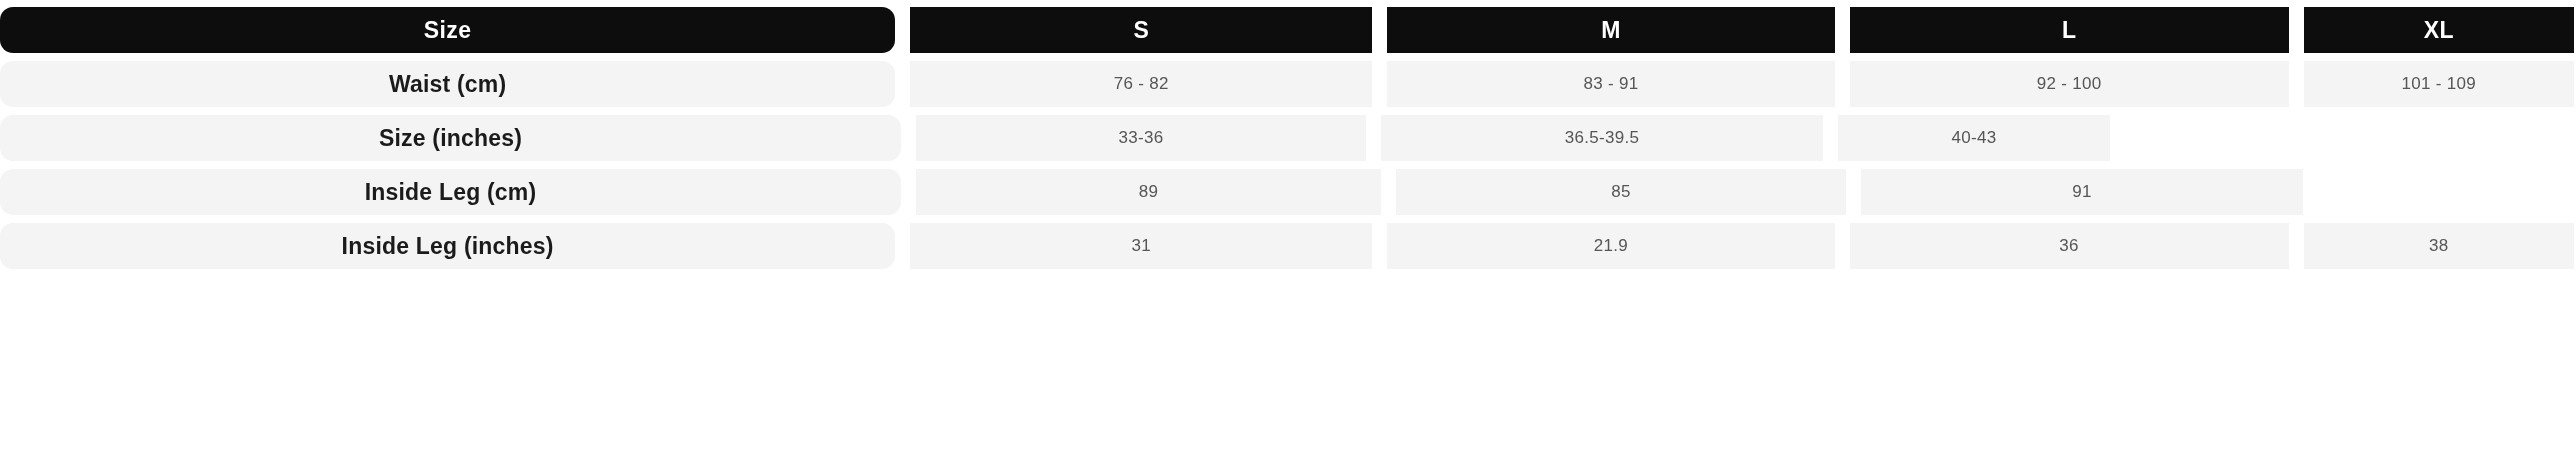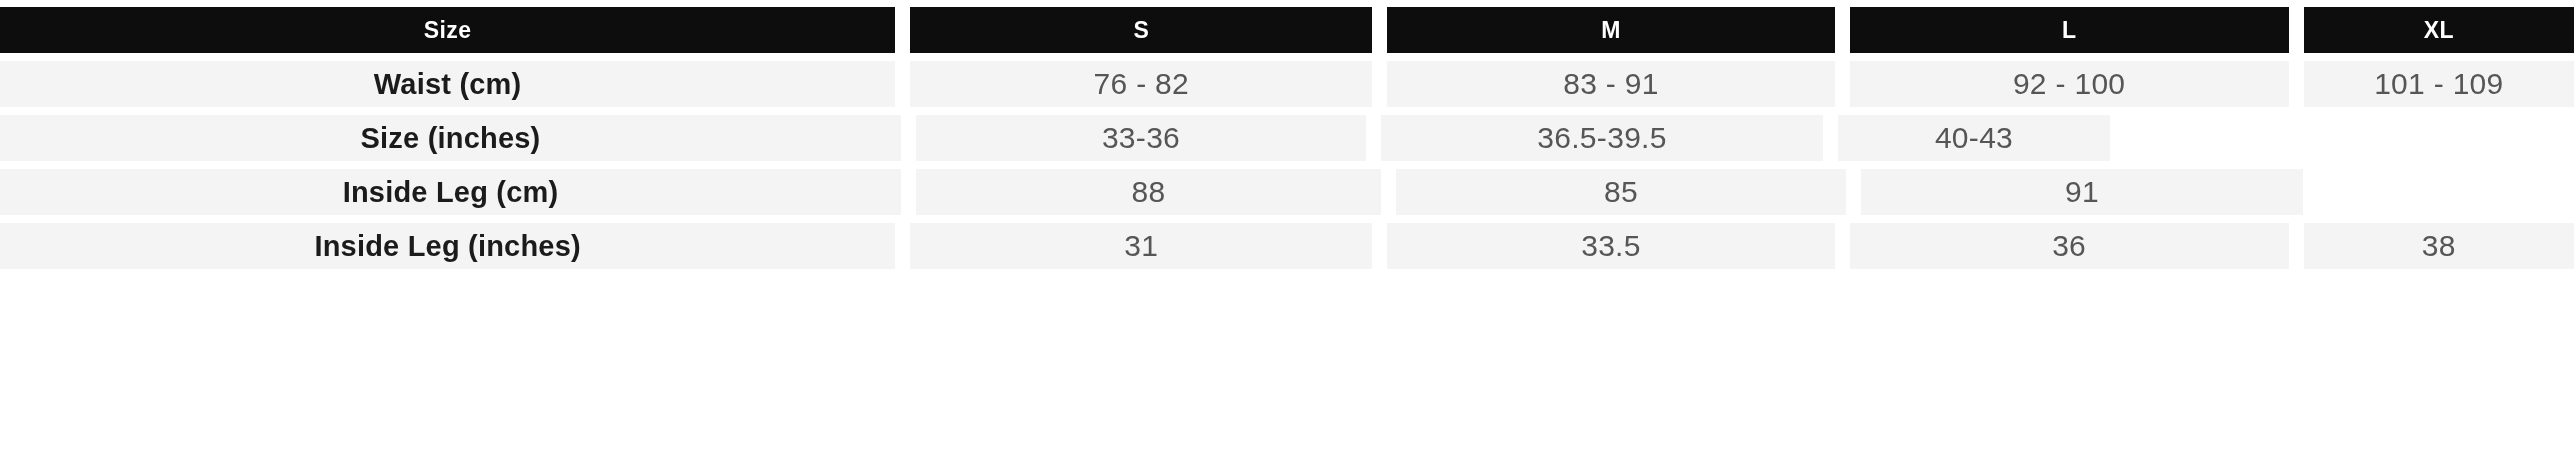--- a/index.html
+++ b/index.html
@@ -39,20 +39,21 @@
     align-items: center;
     justify-content: center;
     height: 100%;
     overflow: hidden;
     white-space: nowrap;
   }
   
   .col-label {
     width: 901px;
     margin-right: 15px;
+    border-radius: 13px;
   }
   .col-s {
     width: 465px;
     margin-right: 15px;
   }
   .col-m {
     width: 450px;
     margin-right: 15px;
   }
   .col-l {
@@ -71,27 +72,27 @@
     font-size: 23px;
     letter-spacing: 0.4px;
   }
   
   .data-row .cell {
     background: #f4f4f4;
   }
   .data-row .col-label {
     color: #1b1b1b;
     font-weight: bold;
-    font-size: 29px;
+    font-size: 23px;
     letter-spacing: 0.2px;
   }
   .data-row .value-cell {
     color: #565656;
     font-weight: normal;
-    font-size: 30px;
+    font-size: 17px;
     letter-spacing: 0.3px;
   }
 </style>
 </head>
 <body>
 
 <div class="size-chart">
 
   <div class="chart-row header-row">
     <div class="cell col-label">Size</div>
@@ -111,27 +112,27 @@
 
   <div class="chart-row data-row">
     <div class="cell col-label">Size (inches)</div>
     <div class="cell col-m value-cell">33-36</div>
     <div class="cell col-l value-cell">36.5-39.5</div>
     <div class="cell col-xl value-cell">40-43</div>
   </div>
 
   <div class="chart-row data-row">
     <div class="cell col-label">Inside Leg (cm)</div>
-    <div class="cell col-s value-cell">88</div>
+    <div class="cell col-s value-cell">89</div>
     <div class="cell col-m value-cell">85</div>
     <div class="cell col-l value-cell">91</div>
   </div>
 
   <div class="chart-row data-row last-row">
     <div class="cell col-label">Inside Leg (inches)</div>
     <div class="cell col-s value-cell">31</div>
-    <div class="cell col-m value-cell">33.5</div>
+    <div class="cell col-m value-cell">21.9</div>
     <div class="cell col-l value-cell">36</div>
     <div class="cell col-xl value-cell">38</div>
   </div>
 
 </div>
 
 
 </body></html>

